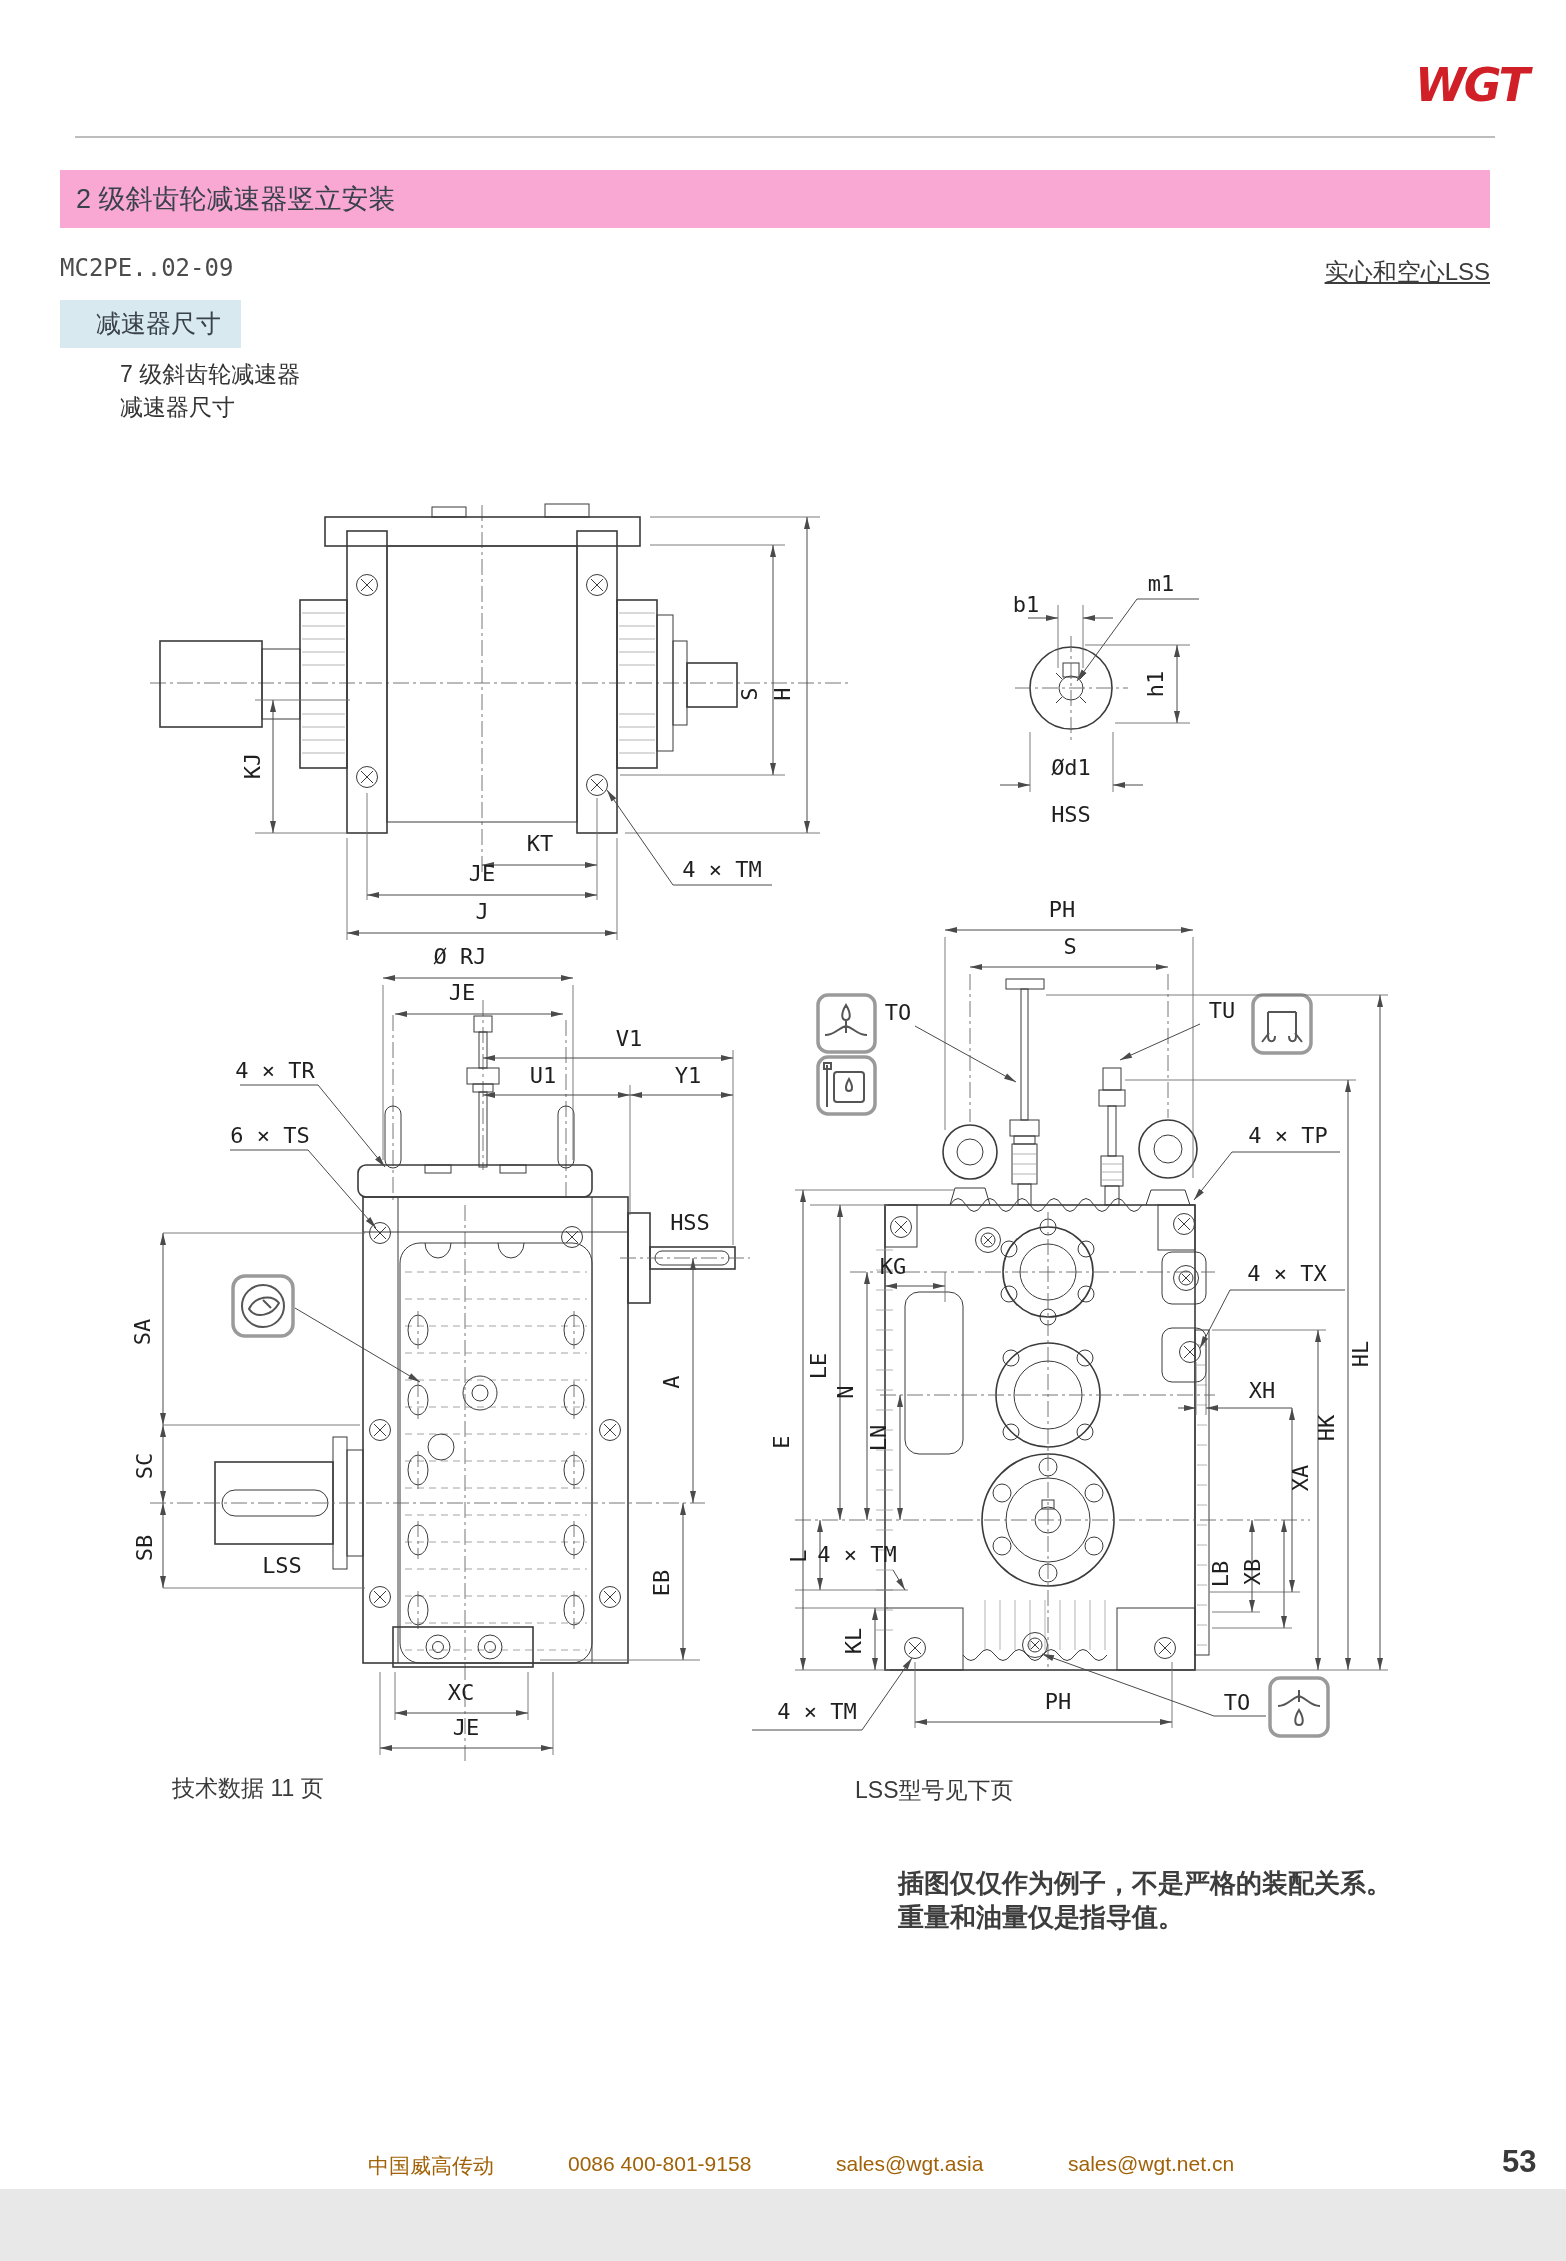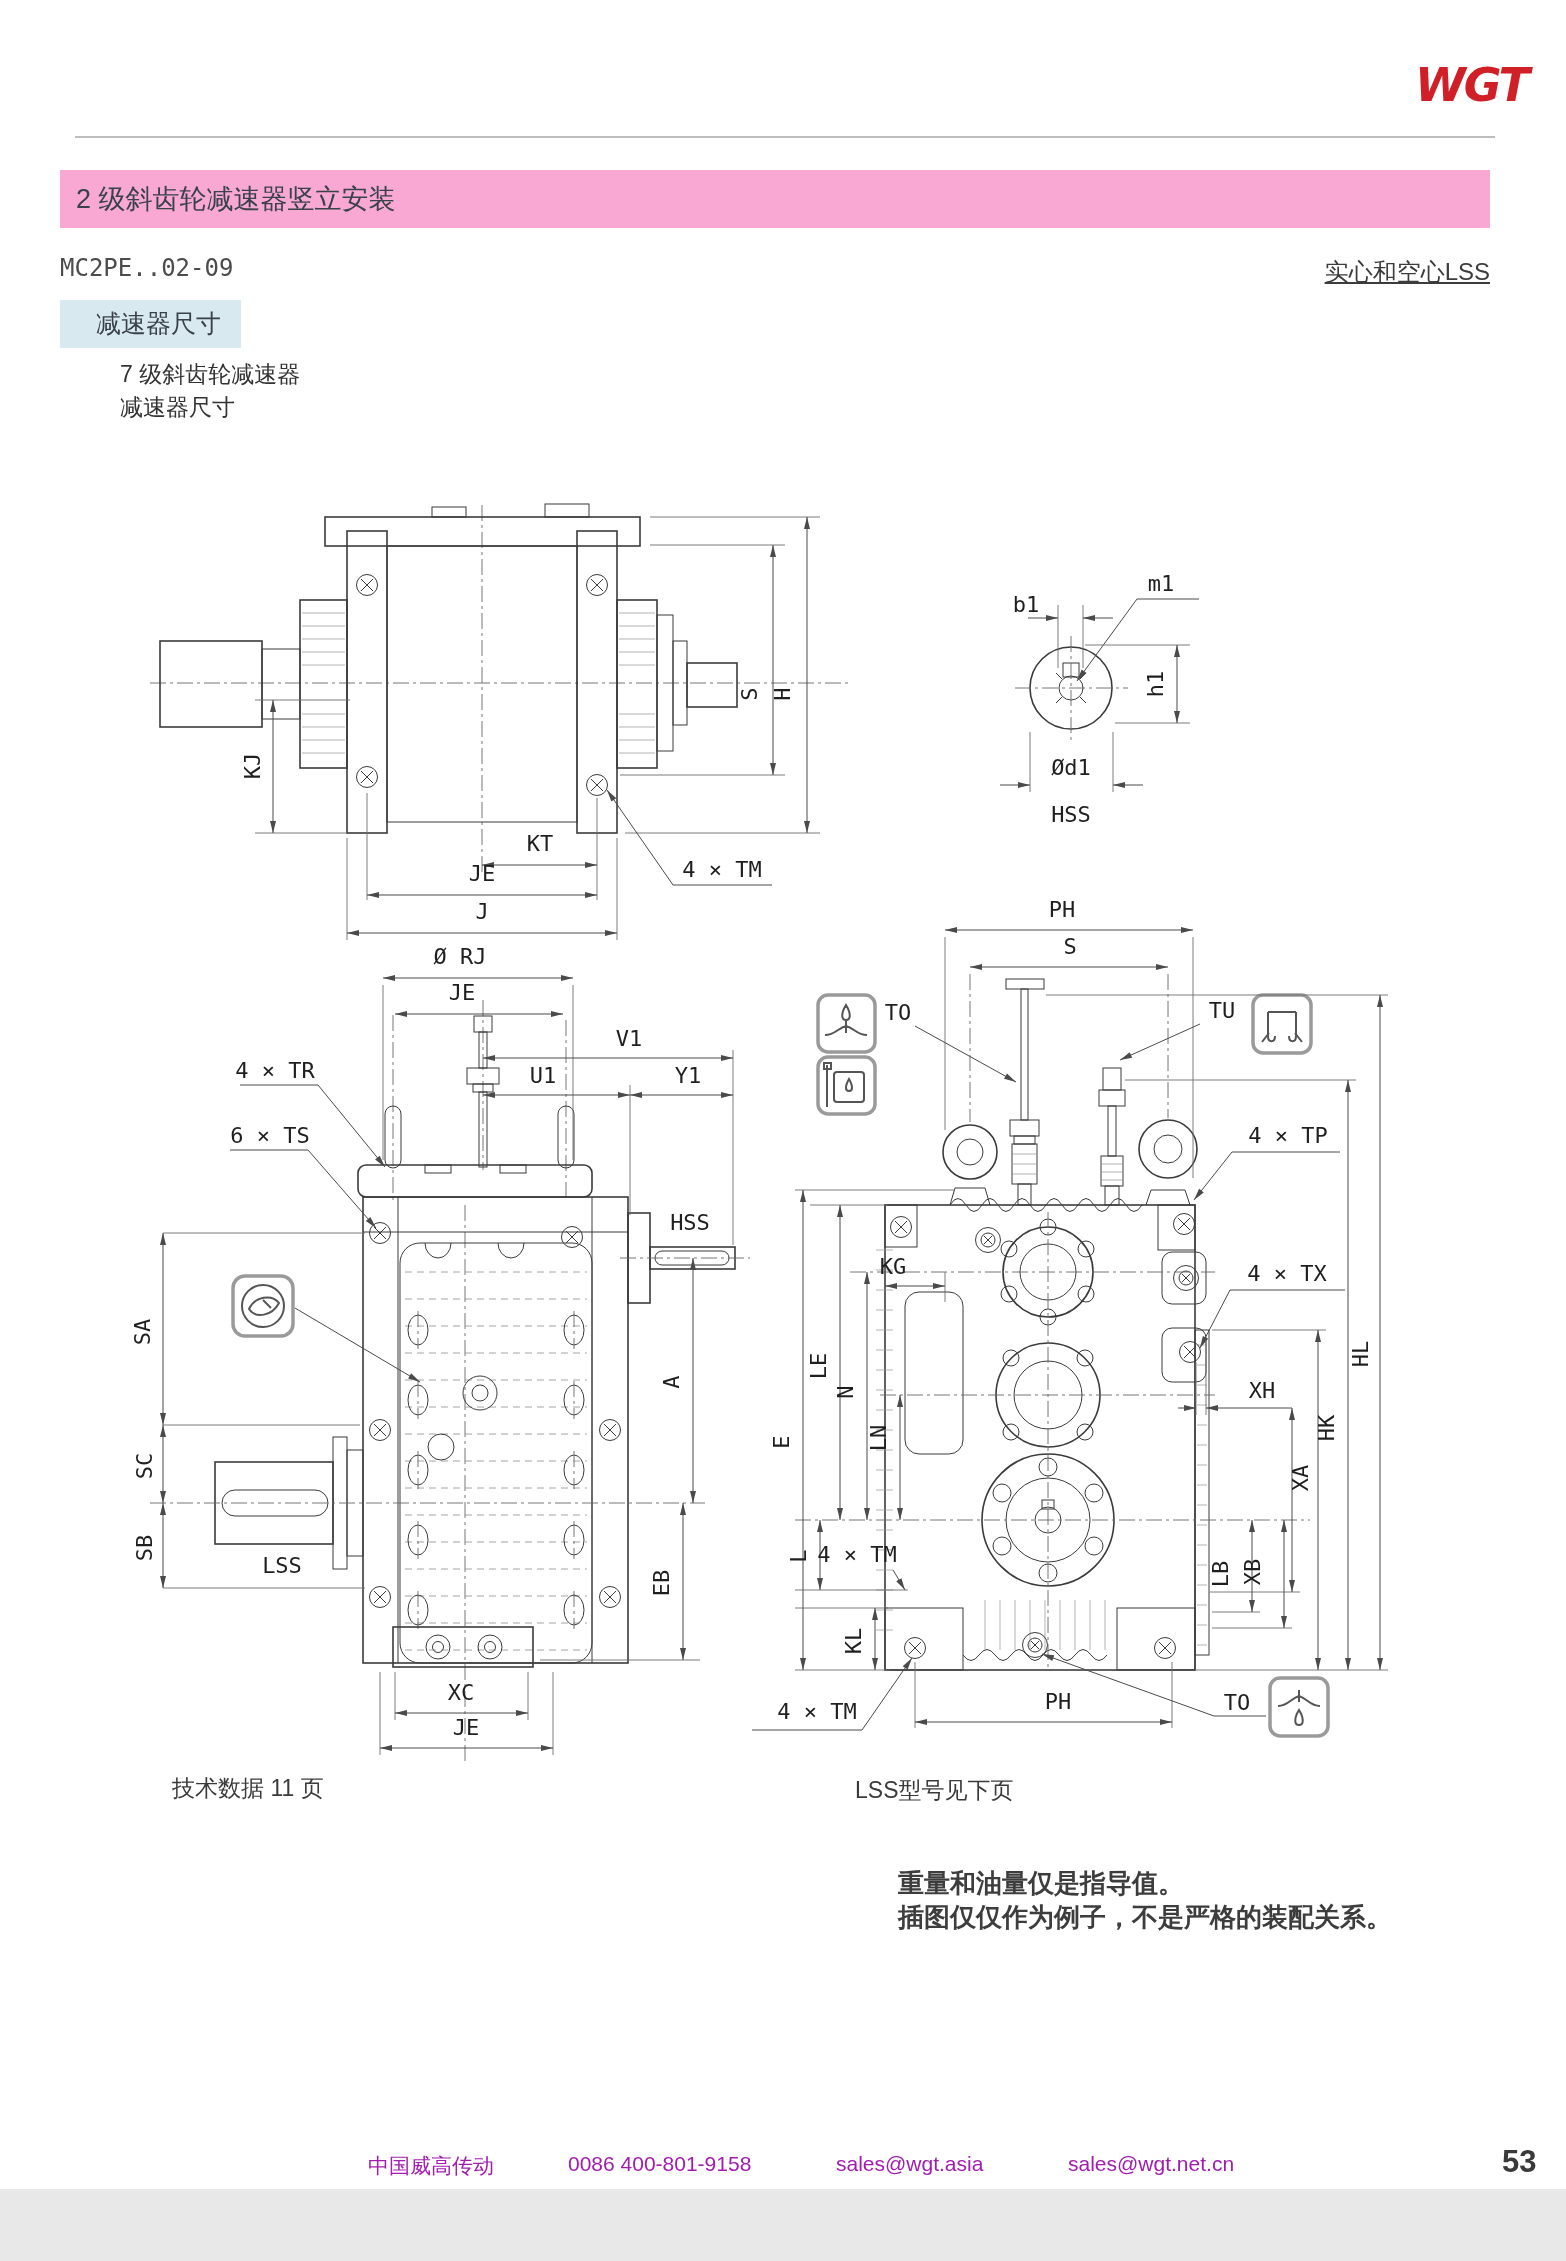--- a/index.html
+++ b/index.html
@@ -20,21 +20,21 @@
     color:#39414a; font-size:27px; line-height:58px; padding-left:16px; font-weight:500;
   }
   #model { left:60px; top:254px; font-family:"DejaVu Sans Mono", monospace; font-size:24px; color:#4c4c4c;text-align:center; }
   #shafttype { right:76px; top:256px; font-size:24px; color:#3c3c3c;text-decoration:underline; }
   #dimtag {
     left:60px; top:300px; background:#d8e9ef; color:#39414a;
     font-size:25px; padding:7px 20px 8px 36px; font-weight:500;
   }
   #subtitle { left:120px; top:358px; font-size:23px; color:#333; line-height:33px; }
   #disclaimer { left:898px; top:1866px; font-size:26px; font-weight:700; color:#3d3d3d; line-height:34px; }
-  .footitem { top:2152px; font-size:21px; color:#a21caf; position:absolute; }
+  .footitem { top:2152px; font-size:21px; color:#a16207; position:absolute; }
   #pagenum { left:1502px; top:2144px; font-size:31px; font-weight:700; color:#3a3a3a; }
   svg text { font-family:"DejaVu Sans Mono", monospace; font-size:22px; fill:#1f1f1f; }
   svg text.cn { font-family:"Liberation Sans", sans-serif; font-size:23px; fill:#3a3a3a; }
   .o  { stroke:#3b3b3b; stroke-width:1.6; fill:none; }           
   .o2 { stroke:#3b3b3b; stroke-width:1;   fill:none; }           
   .dim{ stroke:#4a4a4a; stroke-width:1;   fill:none; }           
   .ext{ stroke:#6e6e6e; stroke-width:0.9; fill:none; }           
   .cl { stroke:#666;    stroke-width:0.9; fill:none; stroke-dasharray:16 4 3 4; } 
   .rib{ stroke:#8d8d8d; stroke-width:0.8; fill:none; stroke-dasharray:7 5; }
   .fin{ stroke:#949494; stroke-width:0.7; fill:none; }
@@ -398,22 +398,22 @@
         <line x1="1252" y1="1520" x2="1252" y2="1612" class="dim" marker-start="url(#aS)" marker-end="url(#aE)"></line>
         <text transform="rotate(-90 1228 1574)" x="1228" y="1574" text-anchor="middle">LB</text>
         <line x1="1284" y1="1520" x2="1284" y2="1628" class="dim" marker-start="url(#aS)" marker-end="url(#aE)"></line>
         <text transform="rotate(-90 1260 1572)" x="1260" y="1572" text-anchor="middle">XB</text>
       </g>
       <text class="cn" x="855" y="1798">LSS型号见下页</text>
     </g>
   </svg>
 
   <div id="disclaimer" class="abs">
+    <div>插图仅仅作为例子，不是严格的装配关系。</div>
     <div>重量和油量仅是指导值。</div>
-    <div>插图仅仅作为例子，不是严格的装配关系。</div>
   </div>
 
   <div class="footitem" style="left:368px">中国威高传动</div>
   <div class="footitem" style="left:568px">0086 400-801-9158</div>
   <div class="footitem" style="left:836px">sales@wgt.asia</div>
   <div class="footitem" style="left:1068px">sales@wgt.net.cn</div>
   <div id="pagenum" class="abs">53</div>
 
 </div>
 

